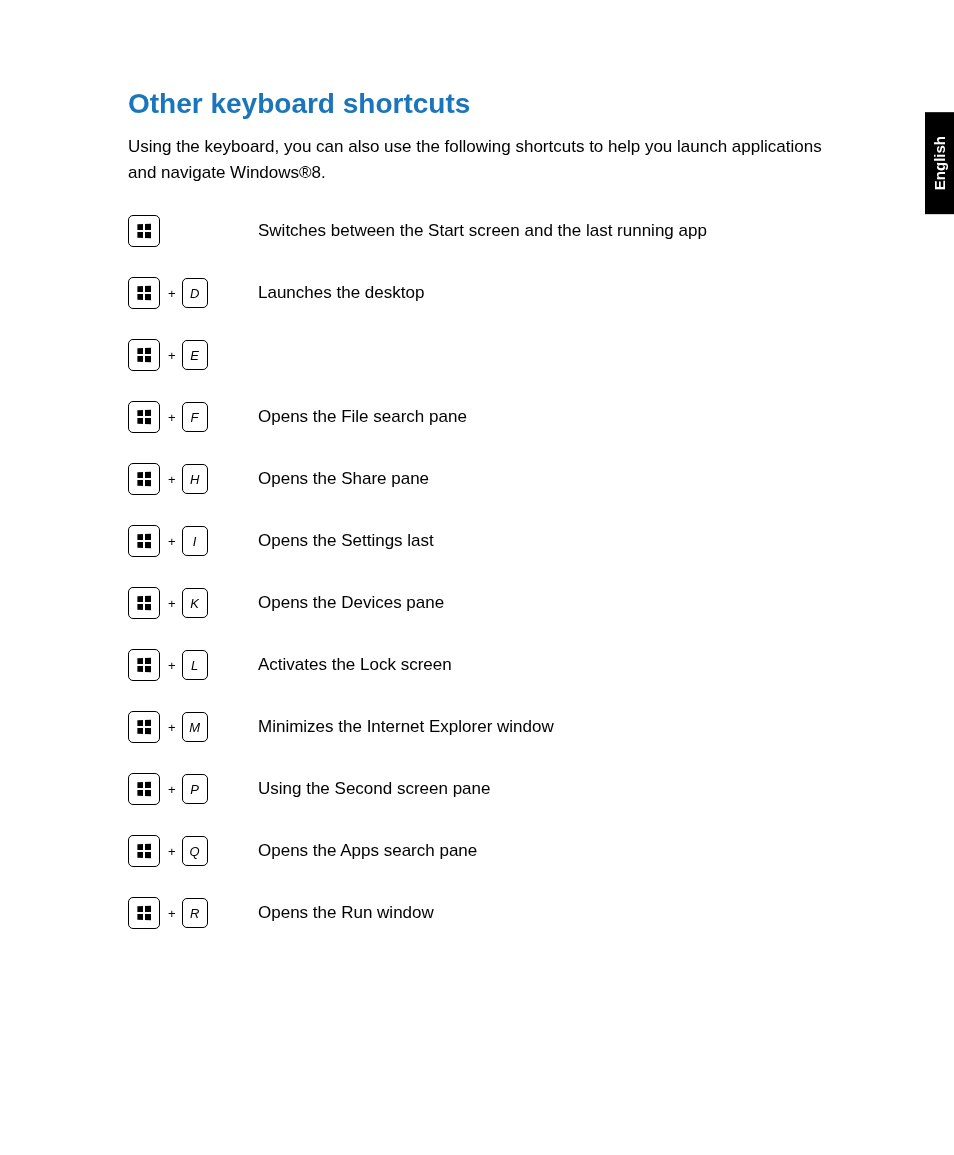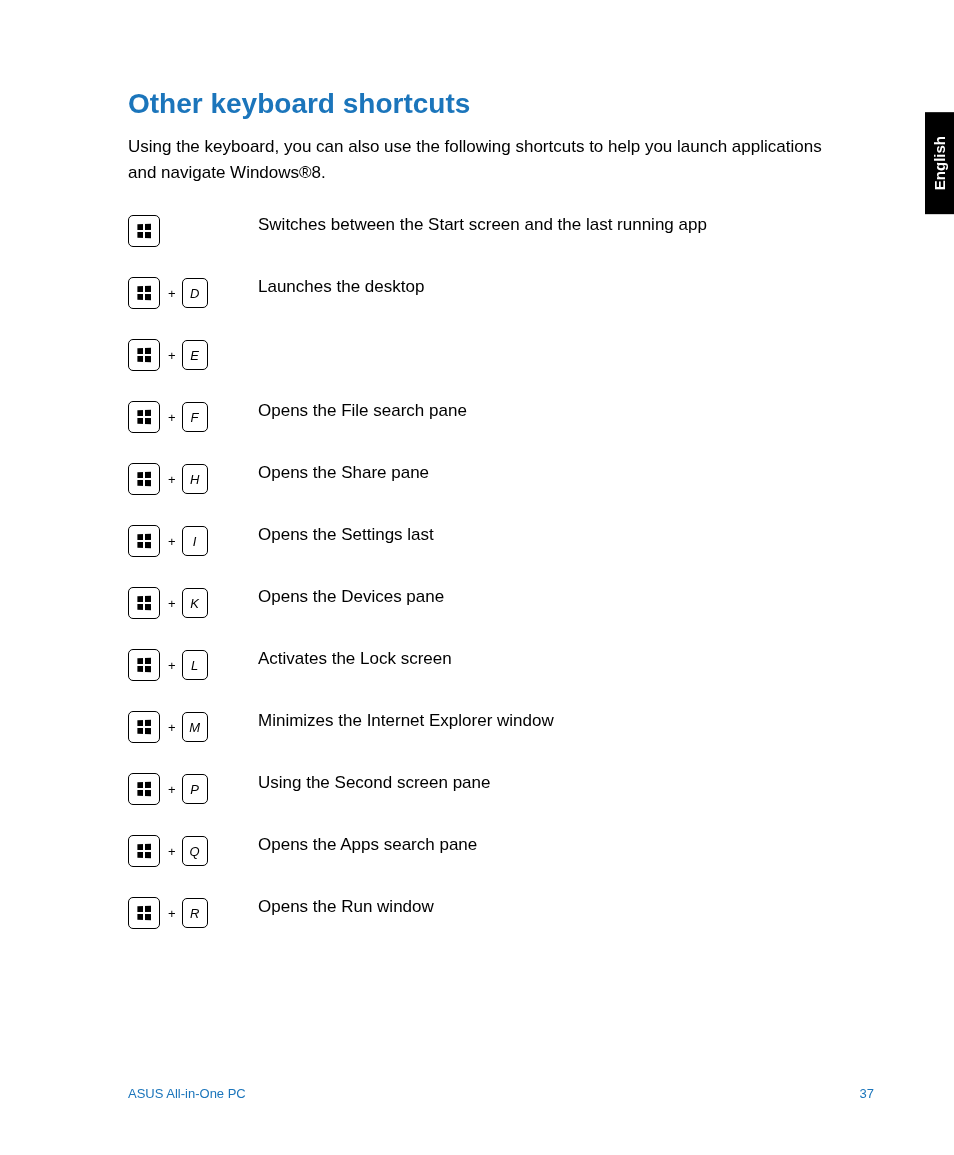--- a/index.html
+++ b/index.html
@@ -42,20 +42,21 @@
     text-align: center;
   }
   .shortcut-list {
     display: flex;
     flex-direction: column;
     gap: 30px;
     margin-top: 4px;
   }
   .shortcut-row {
     display: flex;
+    align-items: center;
   }
   .keycombo {
     display: flex;
     align-items: center;
     width: 130px;
     flex-shrink: 0;
   }
   .key {
     border: 1.5px solid #000;
     border-radius: 5px;
@@ -285,19 +286,15 @@
               <span></span>
             </span>
           </span>
           <span class="plus">+</span>
           <span class="key letter">R</span>
         </div>
         <div class="desc">Opens the Run window</div>
       </div>
     </div>
 
-  <div class="footer">
-    <span>ASUS All-in-One PC</span>
-    <span>37</span>
-  </div>
 </div>
 
 <div class="lang-tab">English</div>
 
 </body></html>

